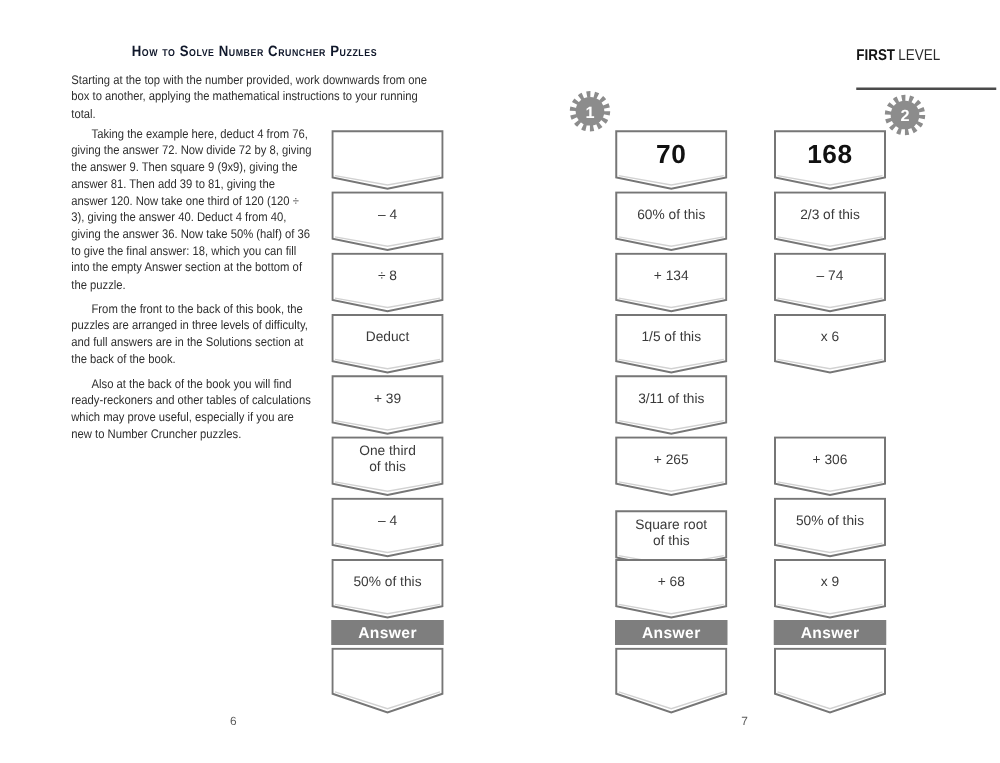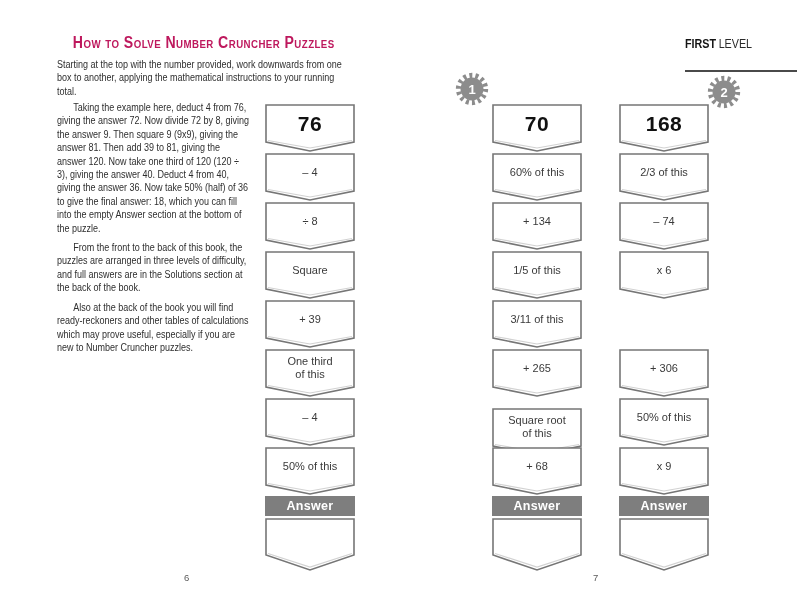--- a/index.html
+++ b/index.html
@@ -4,21 +4,21 @@
 <style>
   html,body { margin:0; padding:0; background:#ffffff; }
   .spread {
     position:relative; width:800px; height:610px; background:#ffffff;
     font-family:"Liberation Sans", sans-serif; overflow:hidden;
   }
 
   
   .page-title {
     position:absolute; left:55px; top:34px; width:298px; text-align:center;
-    font-weight:bold; font-size:16px; color:#be185d;text-decoration:underline;
+    font-weight:bold; font-size:12px; color:#0f172a;text-decoration:underline;
   }
   .page-title span {
     display:inline-block; transform:scaleX(0.88); transform-origin:50% 50%;
     font-variant:small-caps; letter-spacing:0.5px; white-space:nowrap;
   }
   .intro {
     position:absolute; left:57px; top:58px; width:330px; margin:0;
     font-size:10px; line-height:13.4px; color:#2e2e2e;
     transform:scaleX(0.9); transform-origin:0 0;
   }
@@ -88,42 +88,41 @@
     <p>From the front to the back of this book, the puzzles are arranged in three levels of difficulty, and full answers are in the Solutions section at the back of the book.</p>
     <p>Also at the back of the book you will find ready-reckoners and other tables of calculations which may prove useful, especially if you are new to Number Cruncher puzzles.</p>
   </div>
 
   <div class="puzzle-col" id="col-example">
       <div class="pbox start" style="top:0">
         <svg width="90" height="49" viewBox="0 0 90 49">
           <polygon points="1,1 89,1 89,38 45,47 1,38" fill="#ffffff" stroke="#767676" stroke-width="1.6"></polygon>
           <polyline points="3,36.5 45,44 87,36.5" fill="none" stroke="#d2d2d2" stroke-width="1.2"></polyline>
         </svg>
-        <div class="lbl" style="height:38px">76</div>
       </div>
       <div class="pbox" style="top:49px">
         <svg width="90" height="49" viewBox="0 0 90 49">
           <polygon points="1,1 89,1 89,38 45,47 1,38" fill="#ffffff" stroke="#767676" stroke-width="1.6"></polygon>
           <polyline points="3,36.5 45,44 87,36.5" fill="none" stroke="#d2d2d2" stroke-width="1.2"></polyline>
         </svg>
         <div class="lbl" style="height:38px">– 4</div>
       </div>
       <div class="pbox" style="top:98px">
         <svg width="90" height="49" viewBox="0 0 90 49">
           <polygon points="1,1 89,1 89,38 45,47 1,38" fill="#ffffff" stroke="#767676" stroke-width="1.6"></polygon>
           <polyline points="3,36.5 45,44 87,36.5" fill="none" stroke="#d2d2d2" stroke-width="1.2"></polyline>
         </svg>
         <div class="lbl" style="height:38px">÷ 8</div>
       </div>
       <div class="pbox" style="top:147px">
         <svg width="90" height="49" viewBox="0 0 90 49">
           <polygon points="1,1 89,1 89,38 45,47 1,38" fill="#ffffff" stroke="#767676" stroke-width="1.6"></polygon>
           <polyline points="3,36.5 45,44 87,36.5" fill="none" stroke="#d2d2d2" stroke-width="1.2"></polyline>
         </svg>
-        <div class="lbl" style="height:38px">Square</div>
+        <div class="lbl" style="height:38px">Deduct</div>
       </div>
       <div class="pbox" style="top:196px">
         <svg width="90" height="49" viewBox="0 0 90 49">
           <polygon points="1,1 89,1 89,38 45,47 1,38" fill="#ffffff" stroke="#767676" stroke-width="1.6"></polygon>
           <polyline points="3,36.5 45,44 87,36.5" fill="none" stroke="#d2d2d2" stroke-width="1.2"></polyline>
         </svg>
         <div class="lbl" style="height:38px">+ 39</div>
       </div>
       <div class="pbox" style="top:245px">
         <svg width="90" height="49" viewBox="0 0 90 49">

